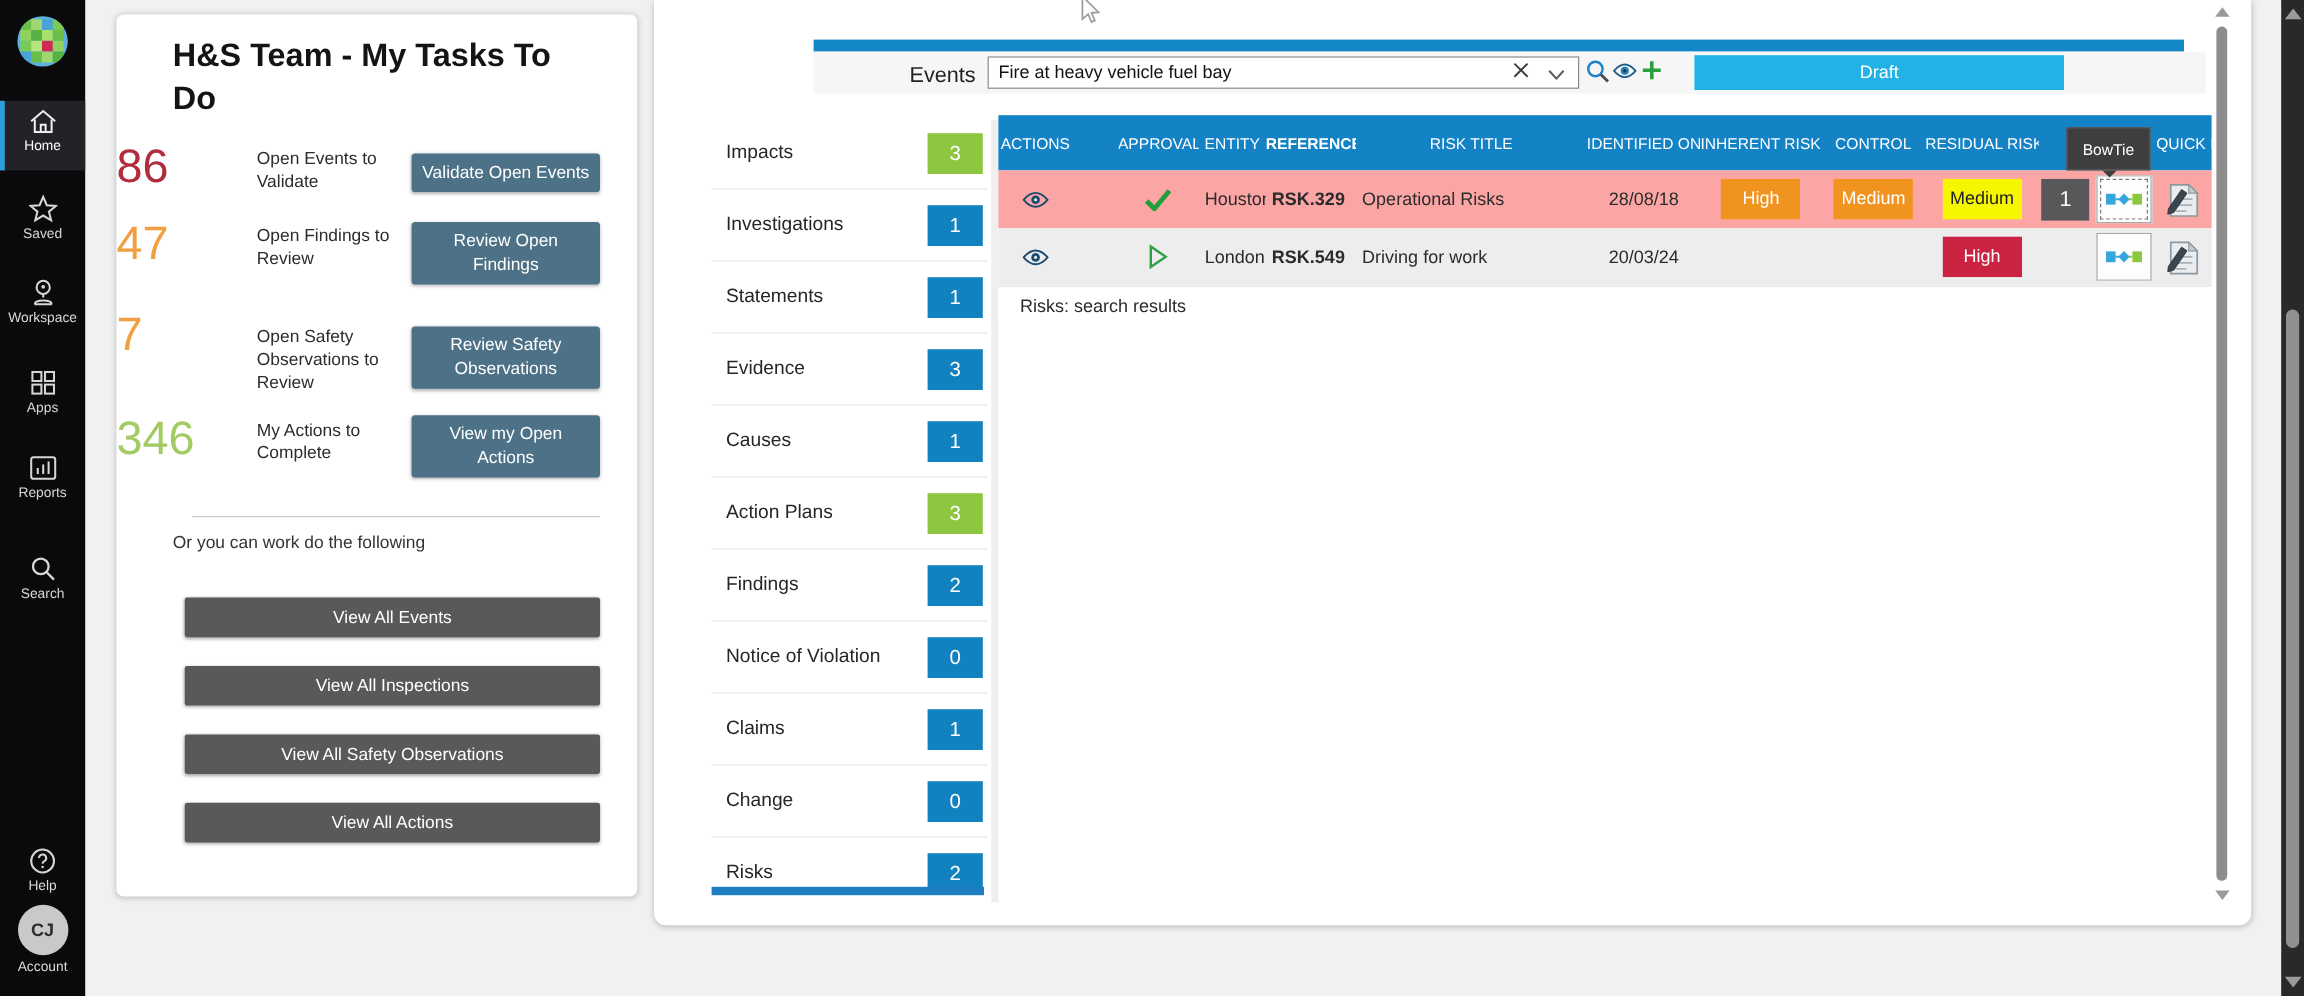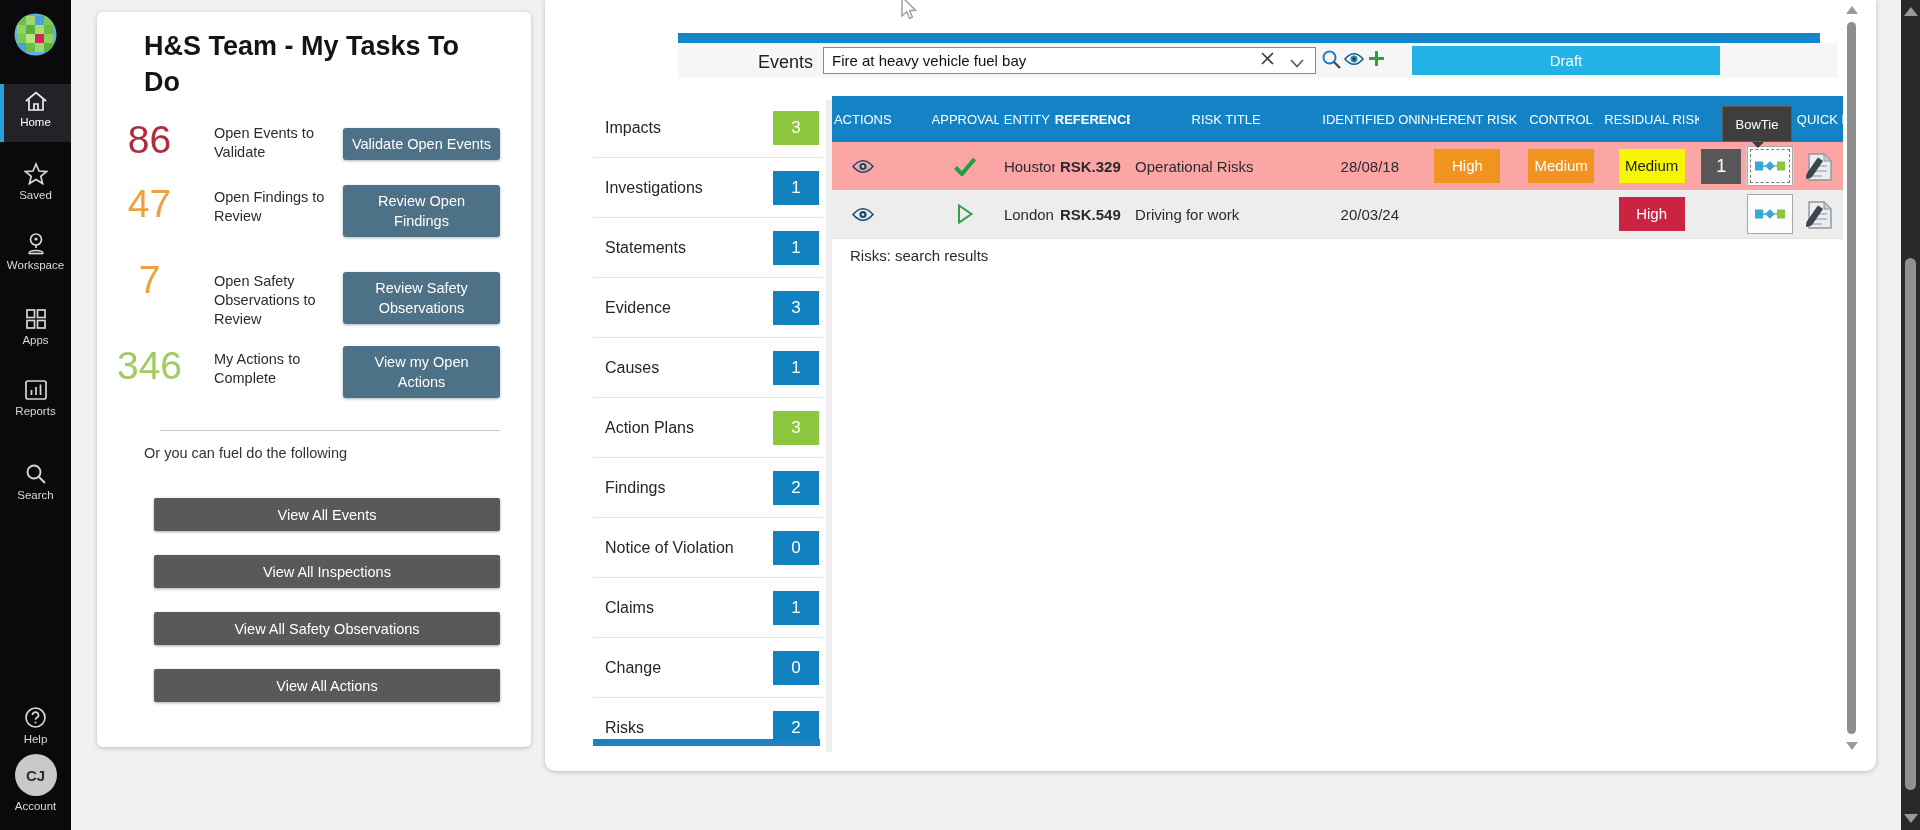--- a/index.html
+++ b/index.html
@@ -18,21 +18,21 @@
   .avatar { width:42px; height:42px; border-radius:50%; background:#c9c9c9; color:#2b2b2b; font-size:15px; font-weight:700; display:flex; align-items:center; justify-content:center; }
 
   
   .card { position:absolute; background:#fff; box-shadow:0 1px 5px rgba(0,0,0,.22); }
   .tasks-card { left:97px; top:12px; width:434px; height:735px; border-radius:6px; }
   .events-card { left:545px; top:0; width:1331px; height:771px; border-radius:0 0 10px 10px; }
 
   
   .tasks-title { position:absolute; left:47px; top:16px; width:330px; font-size:27px; line-height:36px; font-weight:700; color:#141414; }
   .task-row { position:absolute; left:0; width:434px; }
-  .task-count { position:absolute; left:0; top:0; width:105px; text-align:center; font-size:39px; line-height:40px; }
+  .task-count { position:absolute; left:0; top:0; width:105px; text-align:left; font-size:39px; line-height:40px; }
   .c-red { color:#b12d3d; } .c-orange { color:#f0a041; } .c-green { color:#a3cb64; }
   .task-label { position:absolute; left:117px; top:4px; width:122px; font-size:14.5px; line-height:19px; color:#2c2c2c; }
   .task-btn { position:absolute; left:246px; width:157px; min-height:32px; background:#4d7186; color:#fff; border:0; border-radius:3px; font-family:inherit; font-size:14.5px; line-height:20px; padding:6px 8px; box-shadow:0 1px 3px rgba(0,0,0,.3); cursor:pointer; }
   .tasks-divider { position:absolute; left:63px; top:418px; width:340px; height:1px; background:#c9c9c9; }
   .tasks-alt-text { position:absolute; left:47px; top:433px; font-size:14.5px; color:#333; }
   .alt-btn { position:absolute; left:57px; width:346px; height:33px; background:#59595b; color:#fff; border:0; border-radius:2px; font-family:inherit; font-size:14.5px; box-shadow:0 1px 3px rgba(0,0,0,.35); cursor:pointer; }
 
   
   .top-blue { position:absolute; left:133px; top:33px; width:1142px; height:10px; background:#1487c8; }
   .toolbar { position:absolute; left:133px; top:43px; width:1160px; height:35px; background:#f6f6f7; }
@@ -204,21 +204,21 @@
       <span class="task-label" style="top:12px;">Open Safety Observations to Review</span>
       <button class="task-btn" style="top:12px;">Review Safety Observations</button>
     </div>
     <div class="task-row" style="top:334px;height:60px;">
       <span class="task-count c-green">346</span>
       <span class="task-label">My Actions to Complete</span>
       <button class="task-btn" style="top:0;">View my Open Actions</button>
     </div>
 
     <div class="tasks-divider"></div>
-    <div class="tasks-alt-text">Or you can fuel do the following</div>
+    <div class="tasks-alt-text">Or you can work do the following</div>
 
     <button class="alt-btn" style="top:486px;">View All Events</button>
     <button class="alt-btn" style="top:543px;">View All Inspections</button>
     <button class="alt-btn" style="top:600px;">View All Safety Observations</button>
     <button class="alt-btn" style="top:657px;">View All Actions</button>
   </div>
 
   <div class="card events-card">
     <div class="top-blue"></div>
 

